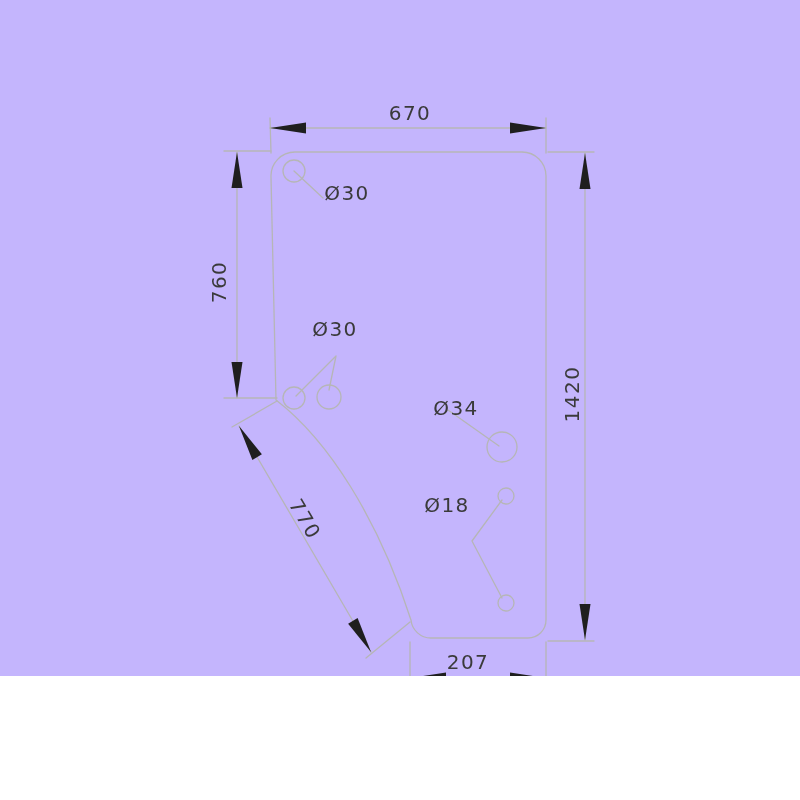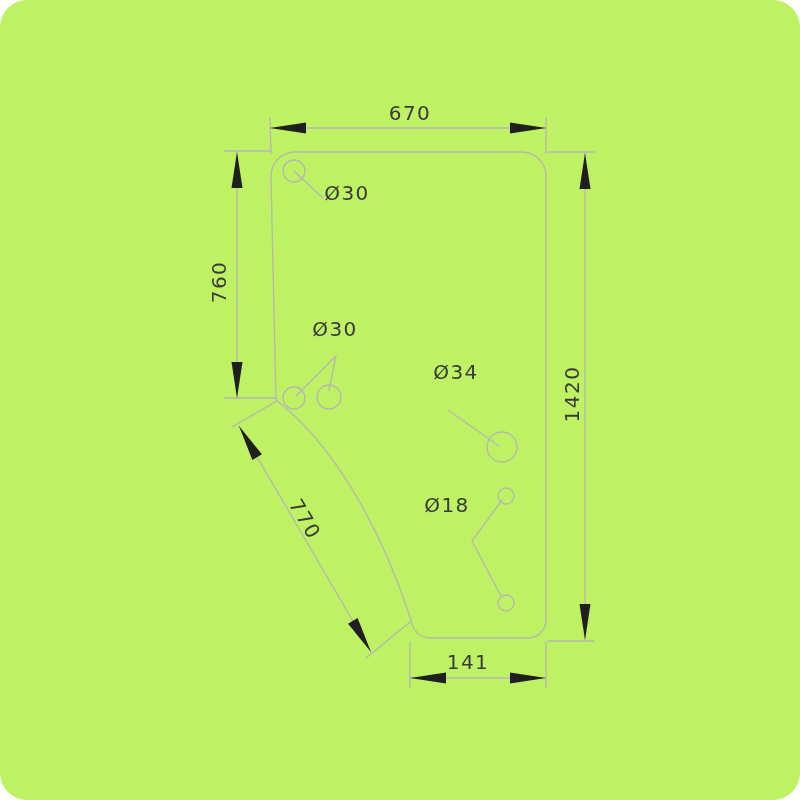--- a/index.html
+++ b/index.html
@@ -1,19 +1,18 @@
 <!DOCTYPE html>
 <html><head>
 <meta charset="utf-8">
 <style>
   html,body{margin:0;padding:0;background:#ffffff;}
   .canvas{
-    position:relative;width:800px;height:800px;background:#bef264;overflow:hidden;
+    position:relative;width:800px;height:676px;background:#c4b5fd;overflow:hidden;
     font-family:"DejaVu Sans","Liberation Sans",sans-serif;
-    border-radius:27px;
   }
   .canvas svg{position:absolute;left:0;top:0;}
   .lbl{
     position:absolute;color:#3a3a3a;font-size:20px;letter-spacing:1.5px;
     white-space:nowrap;transform:translate(-50%,-50%);line-height:1;
   }
   .lbl.rot-ccw{transform:translate(-50%,-50%) rotate(-90deg);}
   .lbl.rot-diag{transform:translate(-50%,-50%) rotate(60deg);}
 </style>
 </head>
@@ -69,23 +68,23 @@
   </svg>
 
   <div class="lbl" style="left:410px;top:113px">670</div>
 
   <div class="lbl rot-ccw" style="left:219px;top:282px">760</div>
 
   <div class="lbl rot-ccw" style="left:572px;top:394px">1420</div>
 
   <div class="lbl rot-diag" style="left:305px;top:519px">770</div>
 
-  <div class="lbl" style="left:468px;top:662px">141</div>
+  <div class="lbl" style="left:468px;top:662px">207</div>
 
   <div class="lbl" style="left:347px;top:193px">Ø30</div>
 
   <div class="lbl" style="left:335px;top:329px">Ø30</div>
 
-  <div class="lbl" style="left:456px;top:372px">Ø34</div>
+  <div class="lbl" style="left:456px;top:408px">Ø34</div>
 
   <div class="lbl" style="left:447px;top:505px">Ø18</div>
 
 </div>
 
 </body></html>

